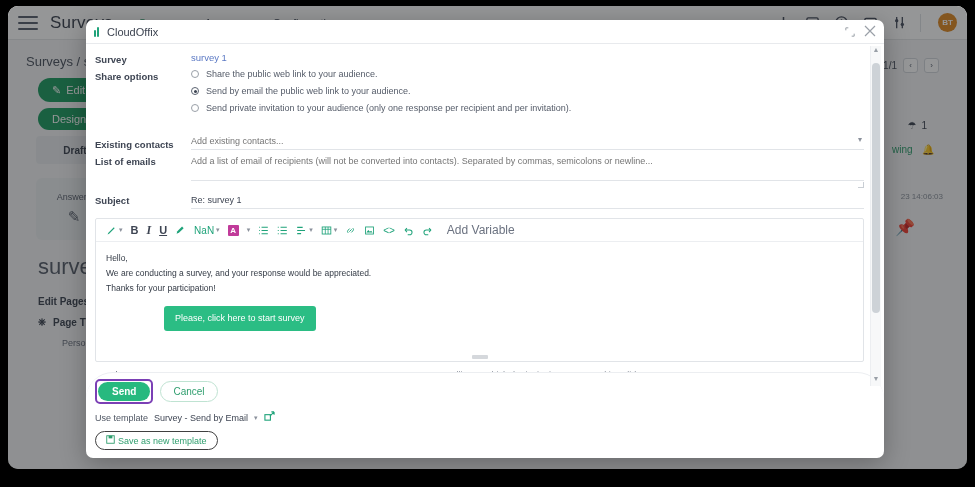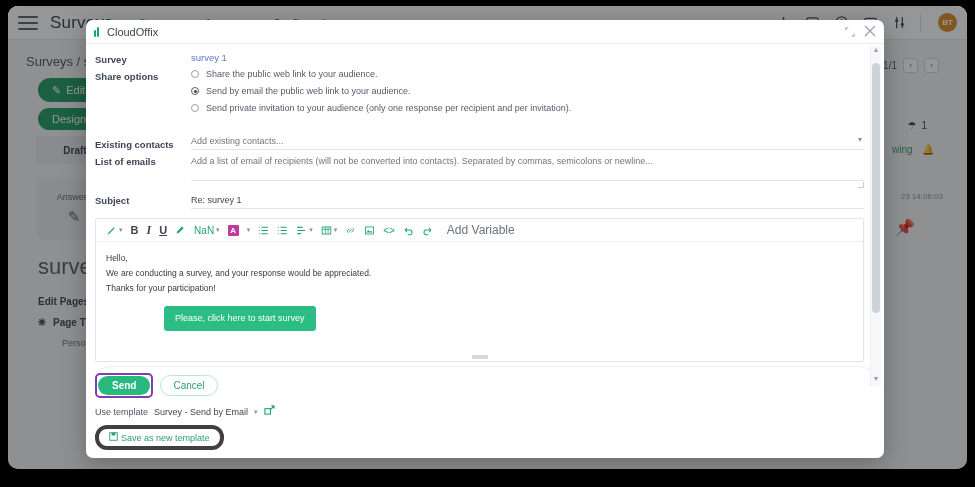--- a/index.html
+++ b/index.html
@@ -188,21 +188,21 @@
   }
   .btn-cancel {
     background: #fff; color: #2f9e6e; border: 1px solid #bfe3d2; border-radius: 12px;
     font-size: 10px; padding: 4px 12px;
   }
   .tplrow { display: flex; align-items: center; gap: 6px; margin-top: 7px; font-size: 9px; color: #4e5562; }
   .tplsel { font-size: 9px; color: #3e4553; }
   .extlink { color: #1fa37a; }
   .savetpl {
     display: inline-flex; align-items: center; gap: 3px; margin-top: 7px;
-    border: 4px solid #404040; border-radius: 12px; padding: 3px 10px;
+    border: 1px solid #404040; border-radius: 12px; padding: 3px 10px;
     font-size: 9px; color: #2f9e6e;
   }
   
   .vscroll {
     position: absolute; right: 3px; top: 26px; width: 11px; bottom: 72px;
     background: #f7f8f9; border-left: 1px solid #eceef1; z-index: 60;
     display: flex; flex-direction: column; align-items: center;
   }
   .vs-arrow { font-size: 7px; color: #9aa0a8; height: 11px; }
   .vs-track { flex: 1; width: 8px; position: relative; }

